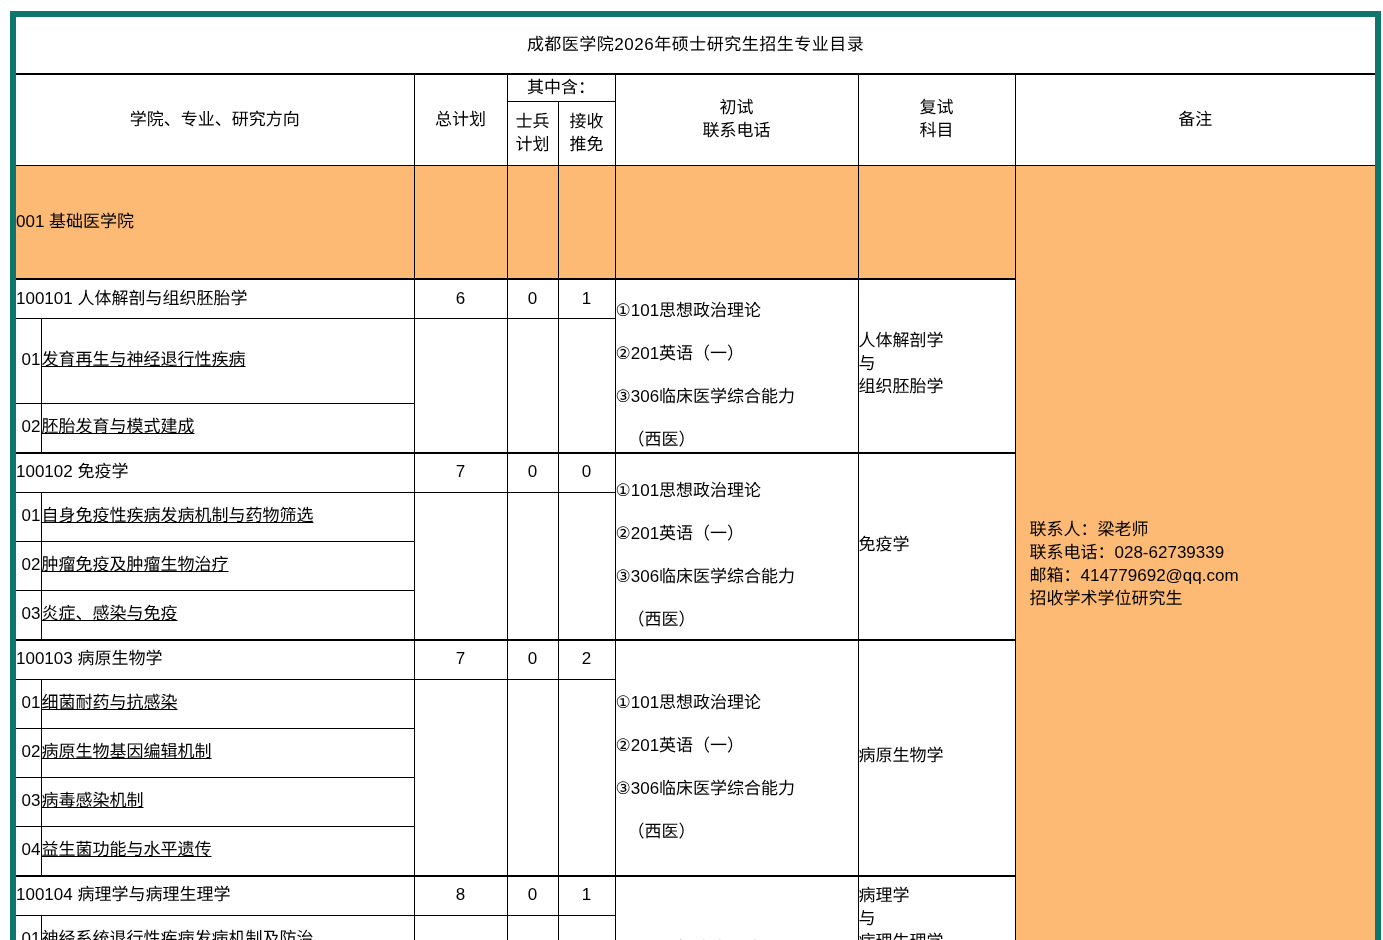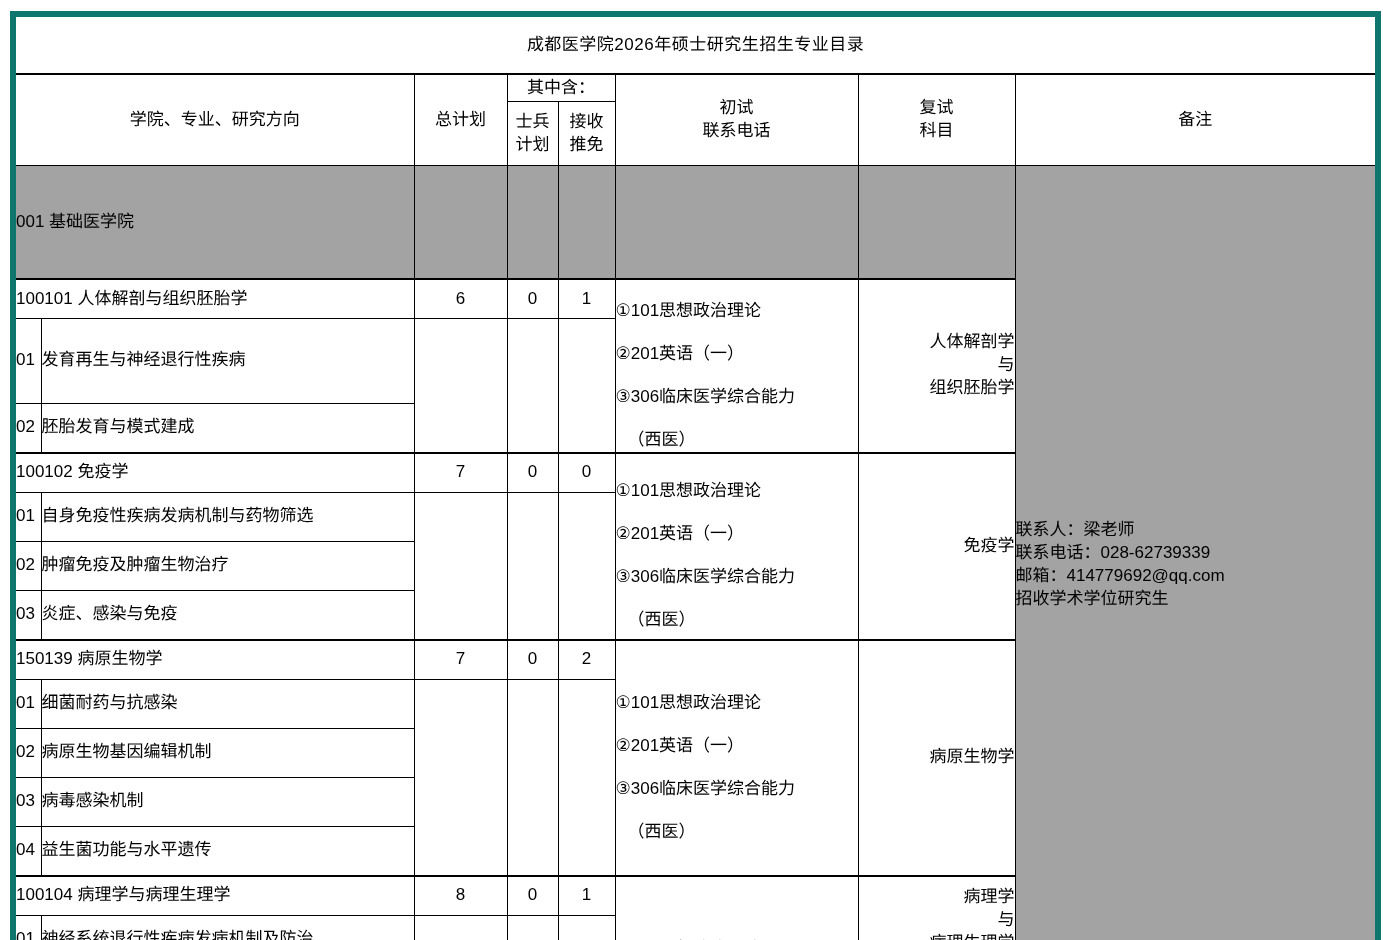--- a/index.html
+++ b/index.html
@@ -67,76 +67,78 @@
     font-weight: bold;
     font-size: 17px;
     line-height: 1.25;
   }
   .hdr-main  { height: 90px; }
   .hdr-sub   { height: 26px; margin-left: 8px; }
   .hdr-narrow { font-size: 16px; }
 
   
   .dept-row td {
-    background: #a3a3a3;
+    background: #fdba74;
   }
   .dept-name {
     font-size: 20px;
     font-weight: bold;
     padding-left: 10px;
     height: 112px;
   }
   .dept-remark {
     background: #d0d0d0;
     padding: 6px 0 6px 10px;
     vertical-align: top;
     font-size: 16px;
     line-height: 1.55;
   }
-  .dept-remark div { white-space: nowrap; }
+  .dept-remark div { white-space: nowrap; margin-left: 14px; }
 
   
   .major-name {
     font-size: 17px;
     font-weight: bold;
     padding-left: 10px;
     height: 38px;
   }
   .num {
     text-align: center;
     font-weight: bold;
     font-size: 17px;
   }
 
   
   .dir-idx {
-    text-align: left;
+    text-align: right;
     font-size: 16px;
     height: 48px;
   }
   .dir-name {
     padding-left: 8px;
     font-size: 16px;
+    text-decoration: underline;
   }
 
   
   .exam-cell {
     padding: 0 0 0 12px;
     font-size: 16px;
     line-height: 1.45;
     vertical-align: middle;
   }
   .exam-cell .ln { white-space: nowrap; margin-top: 20px; }
   .exam-cell .ln.indent { padding-left: 12px; }
 
   .retest-cell {
-    text-align: right;
+    text-align: left;
     font-size: 16px;
     line-height: 1.5;
     vertical-align: middle;
+    font-family: Liberation Mono, monospace;
   }
   .retest-cell div { white-space: nowrap; }
 
   .sep-top { border-top: 2px solid #000 !important; }
   .blank-cell { }
 </style>
 </head>
 <body>
 
 <div class="page">
@@ -251,21 +253,21 @@
     <tr>
       <td class="dir-idx">02</td>
       <td class="dir-name">肿瘤免疫及肿瘤生物治疗</td>
     </tr>
     <tr>
       <td class="dir-idx">03</td>
       <td class="dir-name">炎症、感染与免疫</td>
     </tr>
 
     <tr>
-      <td class="major-name sep-top" colspan="2">150139 病原生物学</td>
+      <td class="major-name sep-top" colspan="2">100103 病原生物学</td>
       <td class="num sep-top">7</td>
       <td class="num sep-top">0</td>
       <td class="num sep-top">2</td>
       <td class="exam-cell sep-top" rowspan="5">
         <div class="ln">①101思想政治理论</div>
         <div class="ln">②201英语（一）</div>
         <div class="ln">③306临床医学综合能力</div>
         <div class="ln indent">（西医）</div>
       </td>
       <td class="retest-cell sep-top" rowspan="5">

